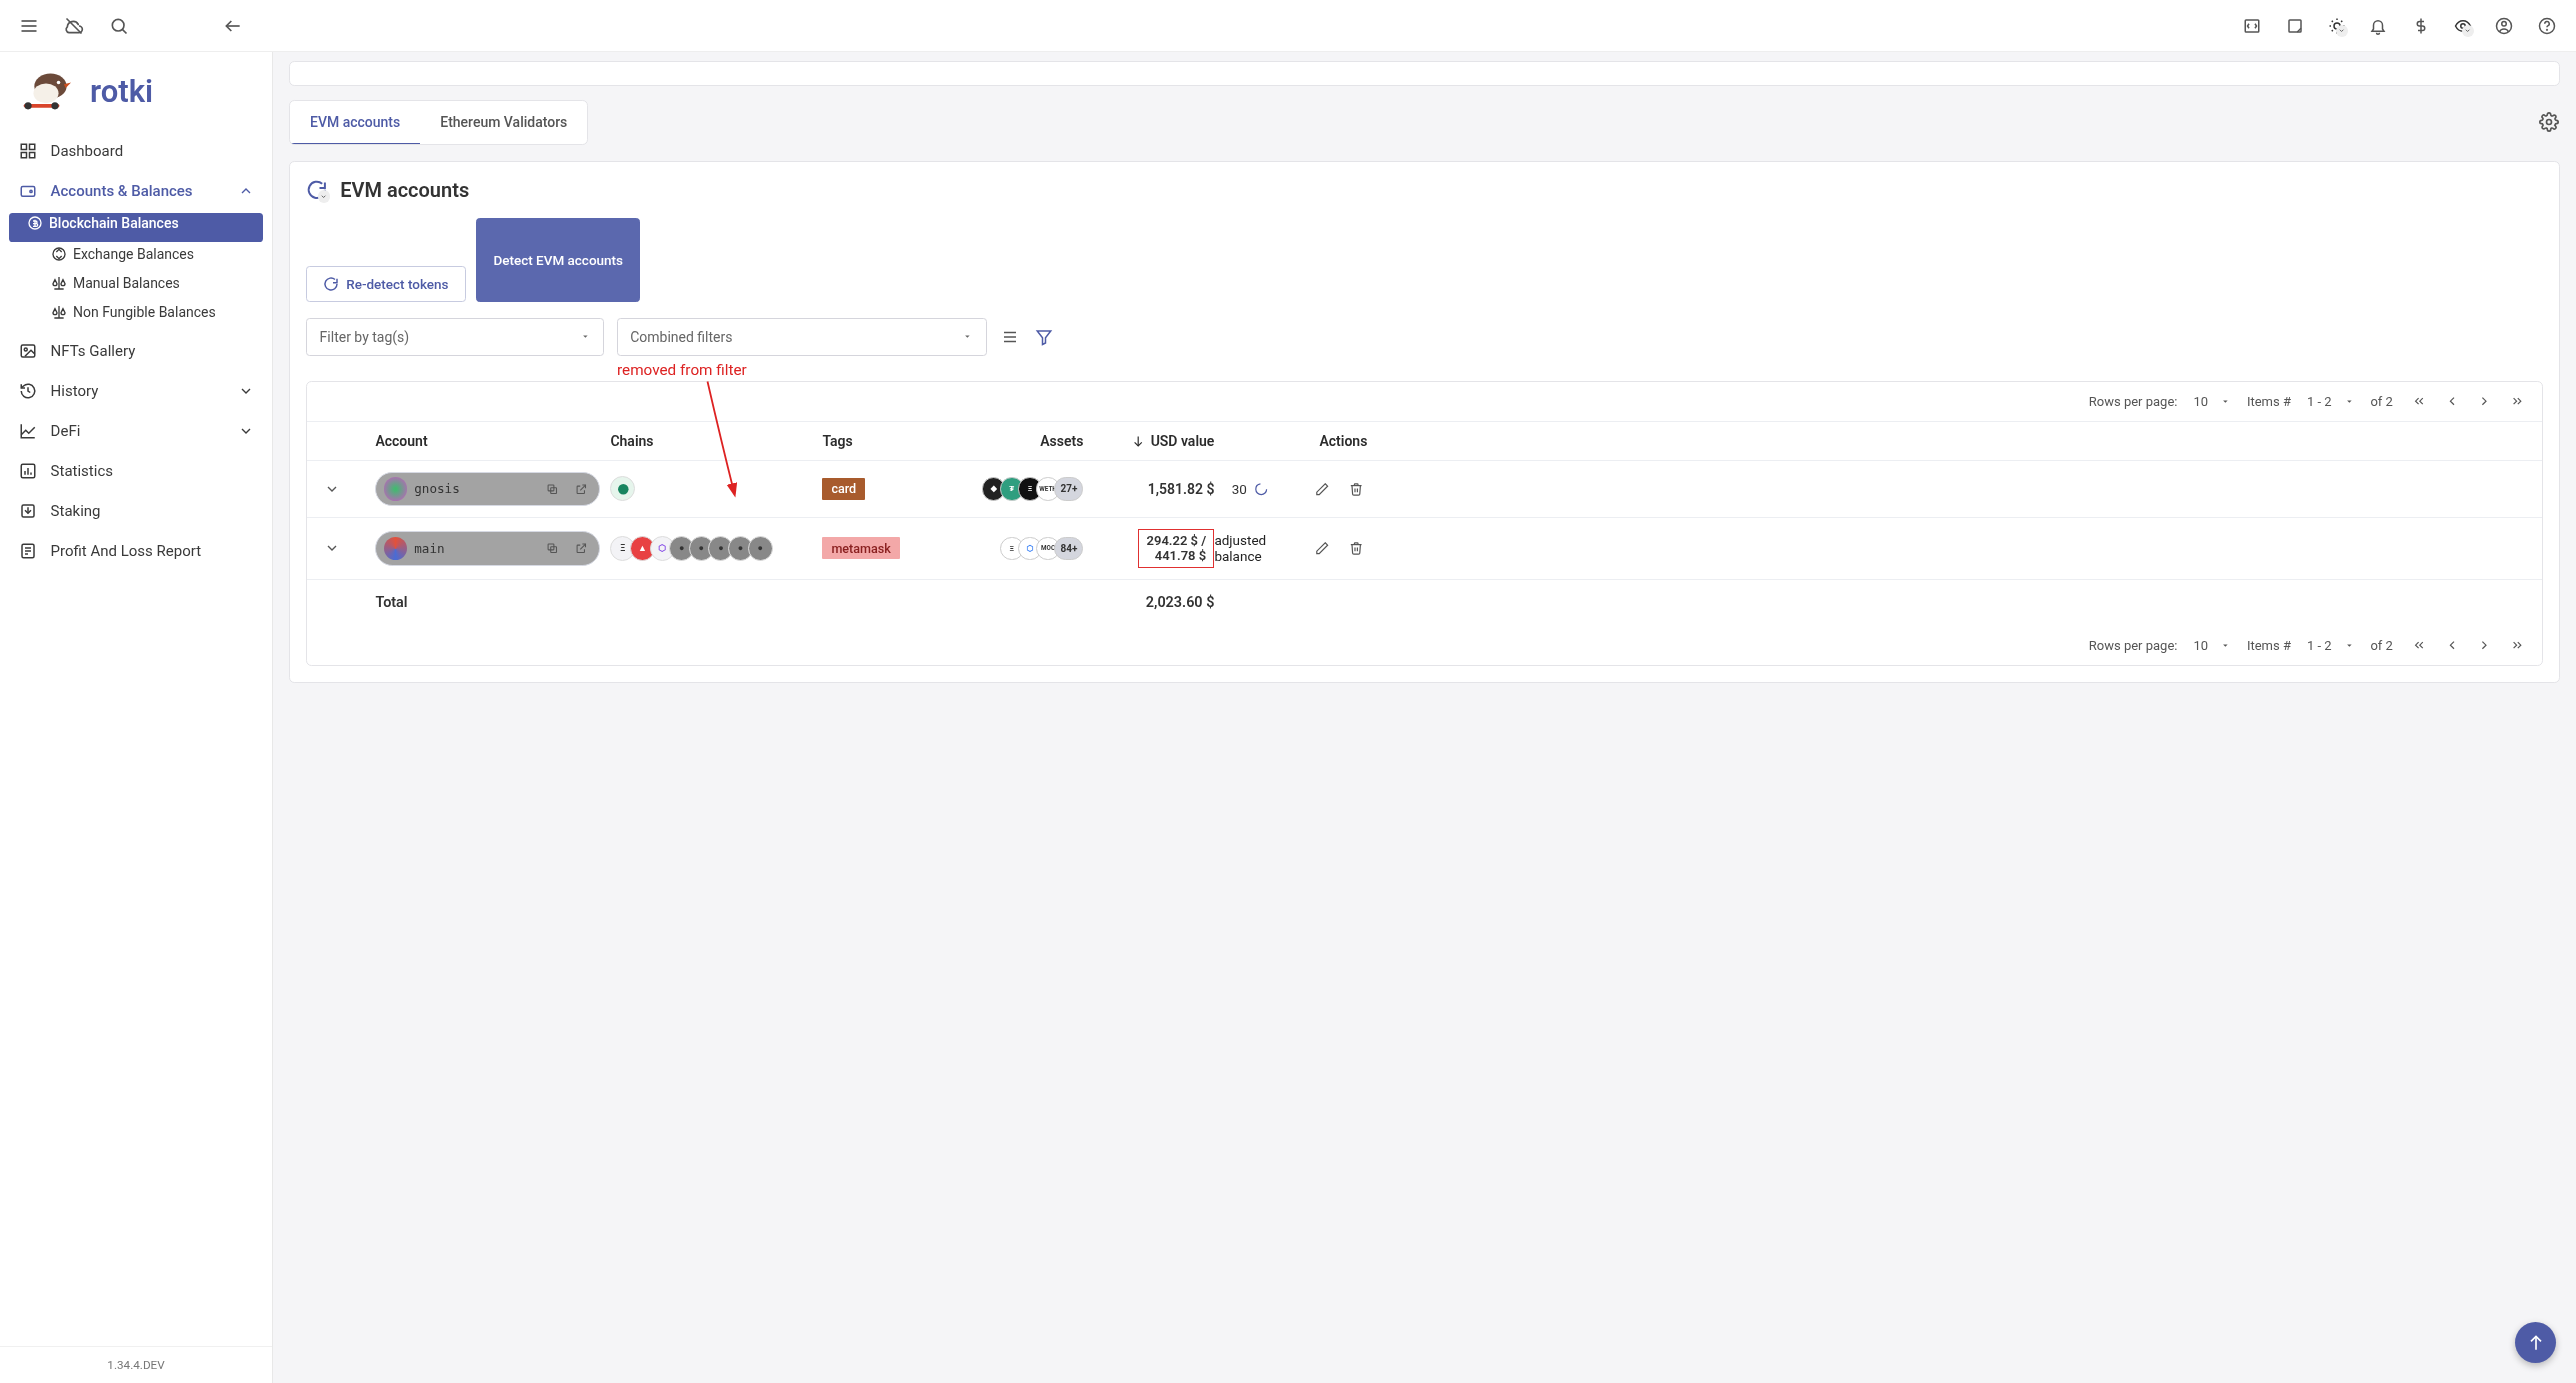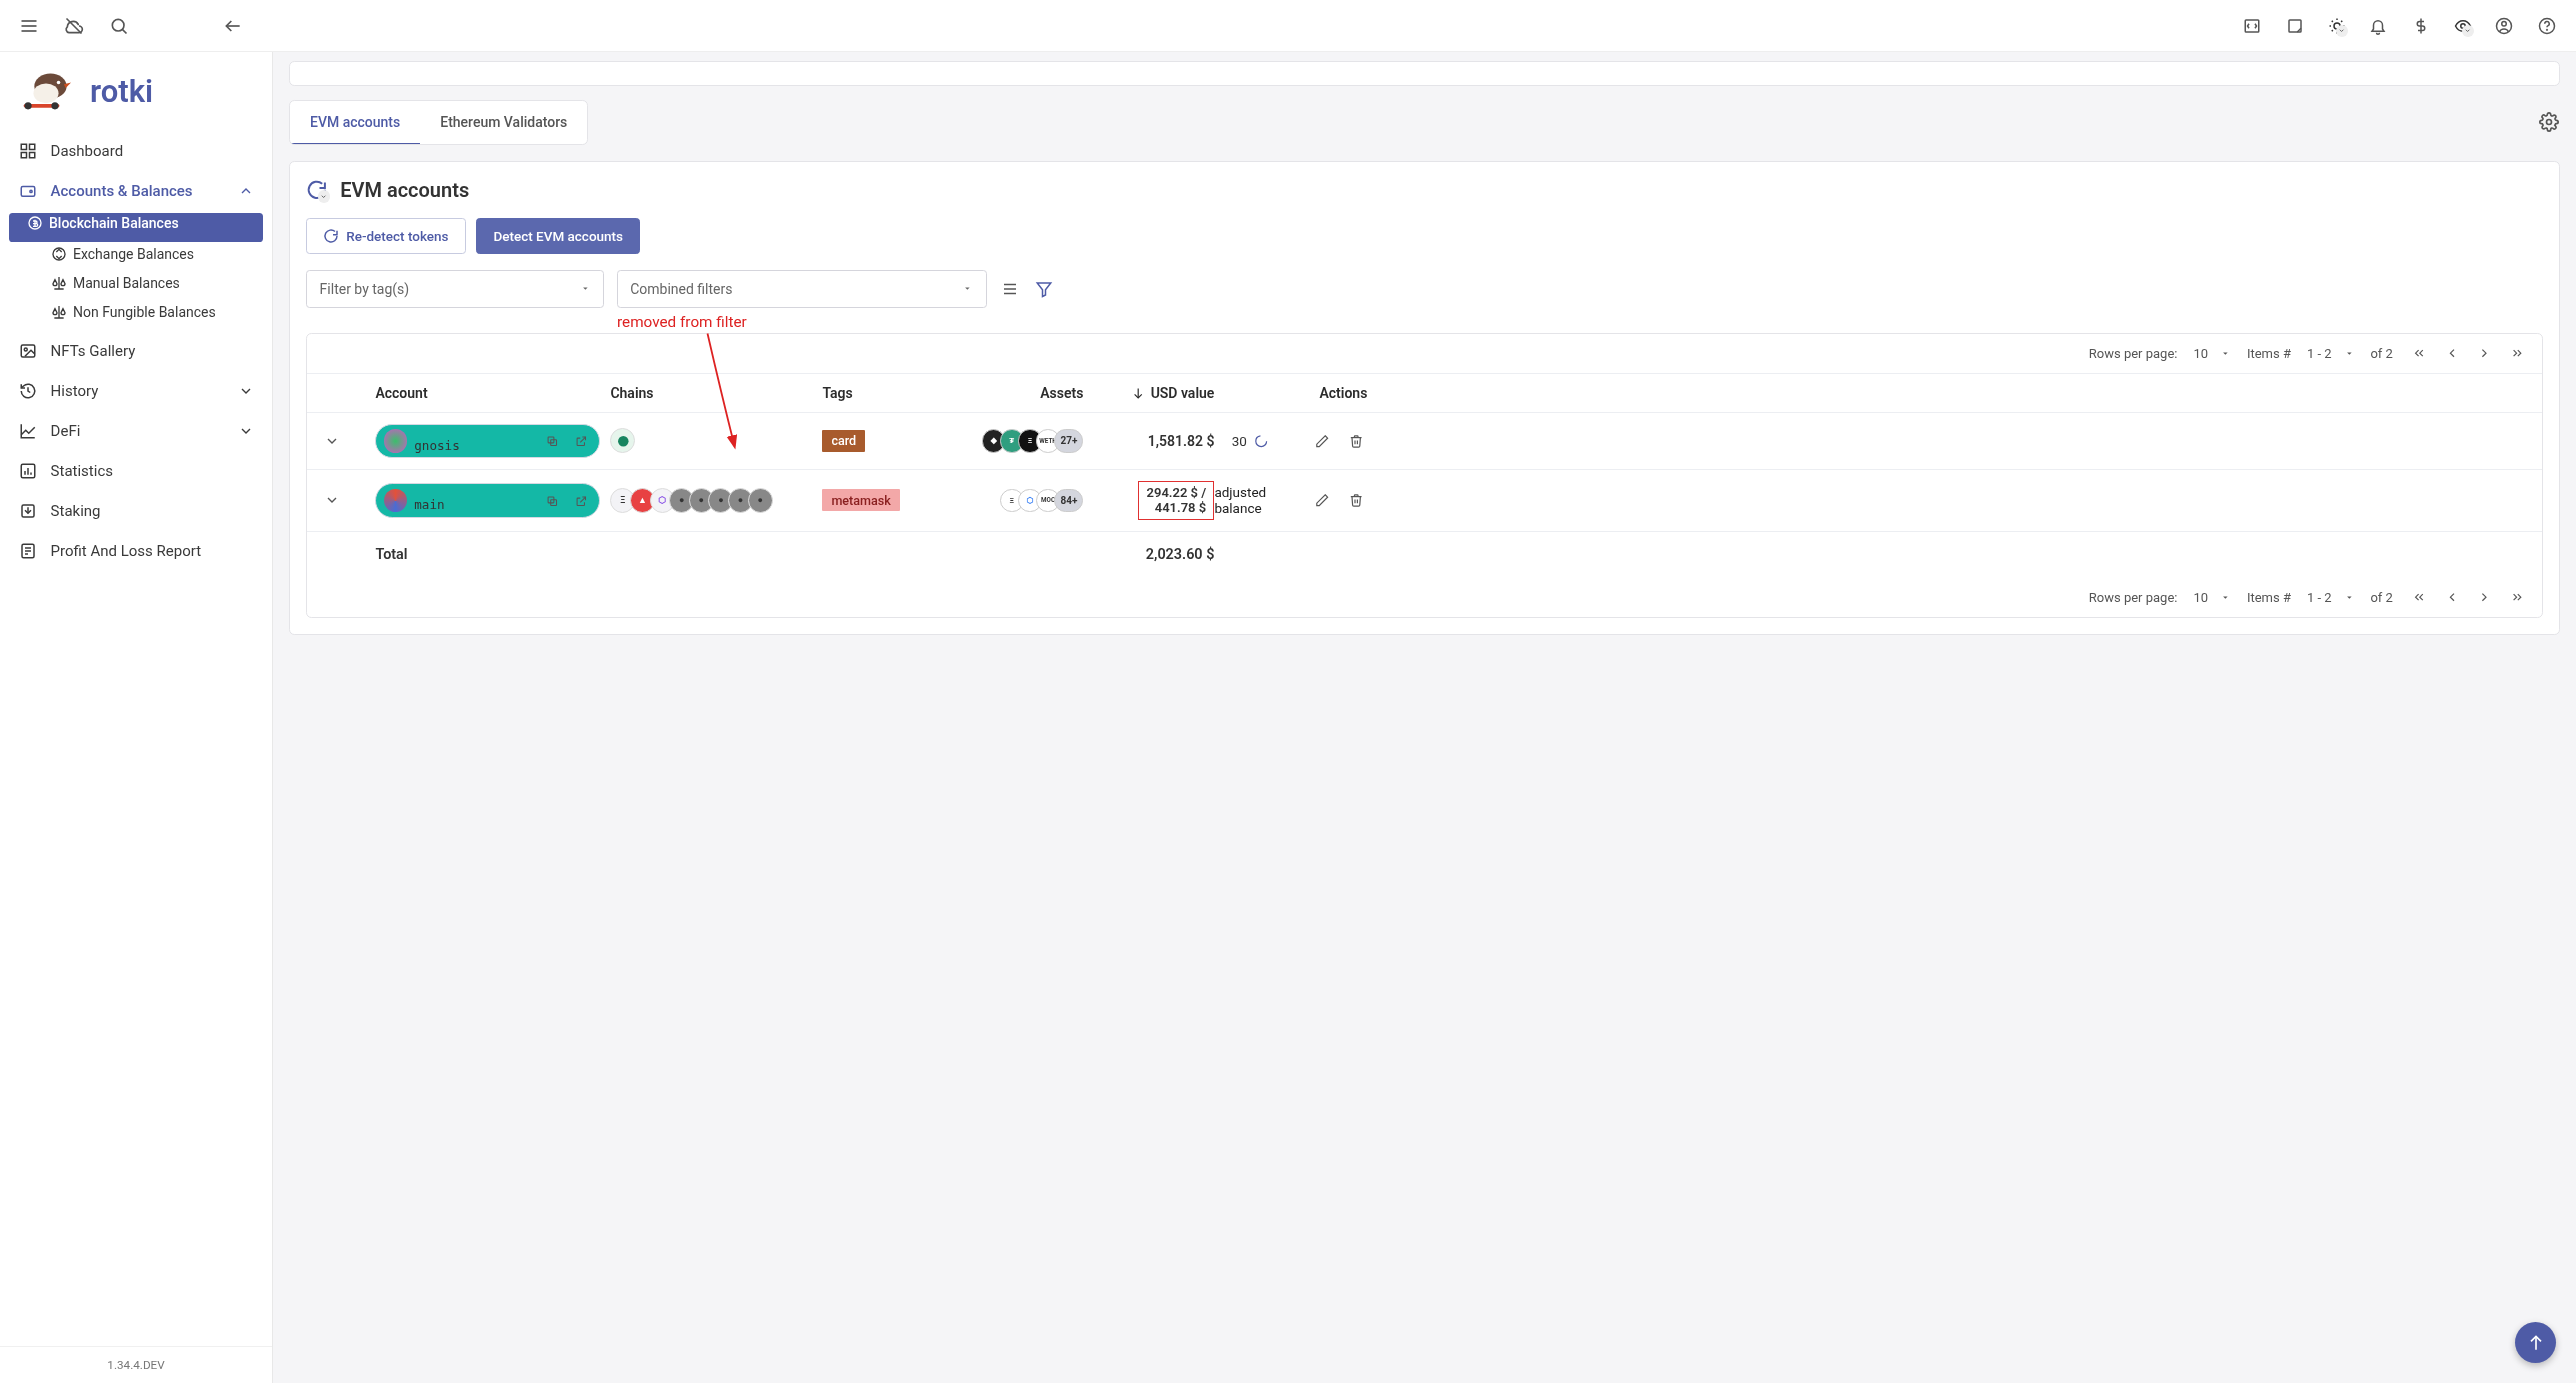--- a/index.html
+++ b/index.html
@@ -46,34 +46,34 @@
 .tabs-row { display:flex; align-items:center; }
 .tabs-box { display:inline-flex; background:#fff; border:0.9px solid #e4e4e8; border-radius:5.4px; overflow:hidden;}
 .tab { padding:12.6px 20px; font-size:14px; font-weight:500; color:#555; cursor:pointer; border-bottom:1.8px solid transparent;}
 .tab.active { color:#4e5ba6; border-bottom:1.8px solid #4e5ba6;}
 .tabs-row .gear { margin-left:auto; }
 .card { background:#fff; border:0.9px solid #e4e4e8; border-radius:5.4px; margin-top:16px; padding:16px;}
 .section-title-row { display:flex; align-items:center; gap:12.6px;}
 .section-title { font-size:20px; font-weight:600; }
 .btn-row { display:flex; gap:10.8px; margin-top:16px;}
 .btn { padding:9px 16px; border-radius:3.6px; font-size:13.5px; font-weight:500; display:inline-flex; align-items:center; gap:7.2px; cursor:pointer;}
-.btn.outline { background:#fff; border:0.9px solid #c7cbe0; color:#4e5ba6;}
+.btn.outline { background:#fff; border:0.9px solid #c7cbe0; color:#4e5ba6;margin-top:48px;}
 .btn.solid { background:#5b68ae; color:#fff; border:0.9px solid #5b68ae;}
 .filters-row { display:flex; gap:12.6px; align-items:center; margin-top:16px;}
 .select-box { border:0.9px solid #d5d5dc; border-radius:3.6px; padding:10px 12.6px; display:flex; align-items:center; font-size:14px; color:#666; background:#fff;}
 .select-box .arr { margin-left:auto;}
 .filter-icon { color:#4e5ba6; }
 .table-wrap { border:0.9px solid #e4e4e8; border-radius:5.4px; margin-top:25px; background:#fff;}
 .pager-row { display:flex; align-items:center; gap:16px; justify-content:flex-end; padding:9px 14.4px; font-size:13px; color:#555;}
 .pager-row .sel { display:inline-flex; align-items:center; gap:12px;}
 .pager-arrows { display:flex; gap:10.8px;}
 .thead, .trow { display:grid; grid-template-columns: 54px 235px 212px 144px 117px 131px 54px 99px; align-items:center; padding:10.8px 14.4px; border-top:0.9px solid #eceef2;}
 .thead { font-weight:600; font-size:14px; color:#2c2c2c; }
 .trow { font-size:13.5px; }
-.account-pill { display:flex; align-items:flex-end; gap:7.2px; border:0.9px solid #d6d9e3; border-radius:20px; padding:4.5px 7.2px; background:#14b8a6; max-width:225px;}
+.account-pill { display:flex; align-items:center; gap:7.2px; border:0.9px solid #d6d9e3; border-radius:20px; padding:4.5px 7.2px; background:#a3a3a3; max-width:225px;}
 .account-pill .avatar { width:23.5px; height:23.5px; border-radius:50%; }
 .account-pill .name { font-family: ui-monospace, Menlo, monospace; flex:1; font-size:12.6px;}
 .chain-stack { display:flex; }
 .chain-dot { width:25px; height:25px; border-radius:50%; border:0.9px solid #ddd; background:#f3f3f6; margin-left:-5.4px; display:flex; align-items:center; justify-content:center; font-size:9px; font-weight:600;}
 .chain-dot:first-child { margin-left:0;}
 .tag-chip { display:inline-block; padding:3.6px 9px; border-radius:1px; font-size:12.6px; font-weight:500;}
 .tag-card { background:#a85b2d; color:#fff;}
 .tag-meta { background:#f3a8a8; color:#8a2020;}
 .assets-stack { display:flex; align-items:center;}
 .asset-dot { width:23.5px; height:23.5px; border-radius:50%; border:0.9px solid #ccc; background:#fff; margin-left:-5.4px; display:flex; align-items:center; justify-content:center; font-size:8px; font-weight:700;}

